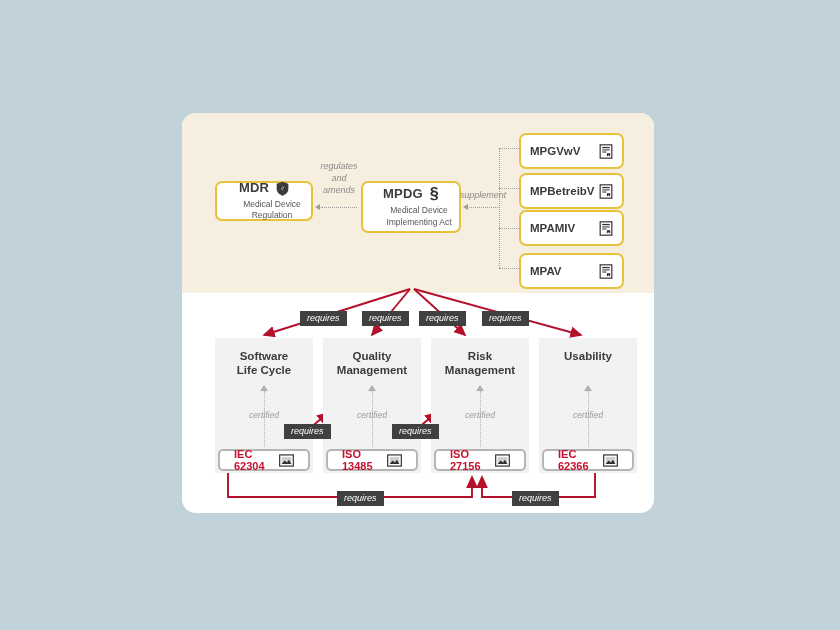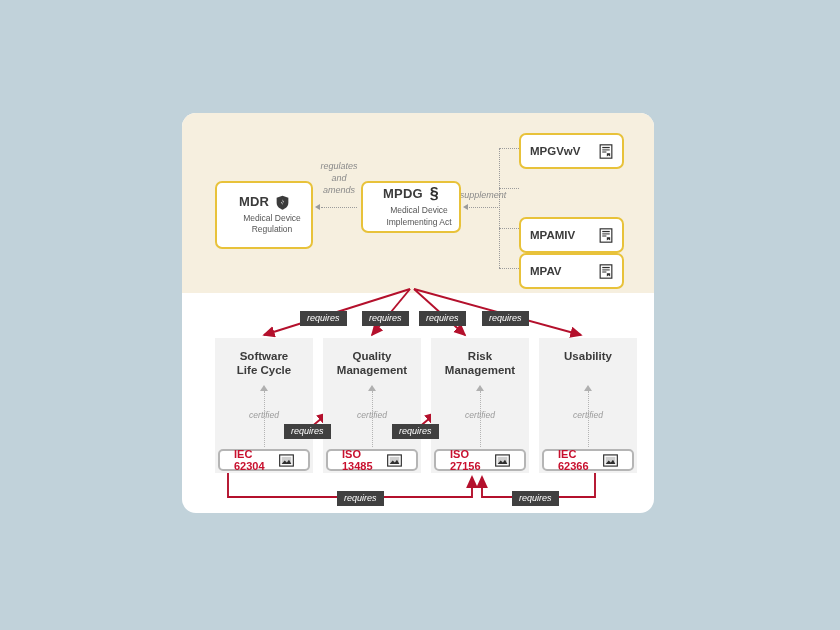--- a/index.html
+++ b/index.html
@@ -31,34 +31,34 @@
   .ybox .title-row{
     display:flex;align-items:center;gap:7px;
     font-size:13px;font-weight:bold;color:#3b3b3b;letter-spacing:.2px;
     line-height:1.1;
   }
   .ybox .sub{
     margin-top:3px;font-size:8.5px;color:#555;text-align:center;line-height:1.3;padding-left:16px;
   }
 
   
-  #mdr{left:33px;top:68px;width:98px;height:68px;}
+  #mdr{left:33px;top:68px;width:98px;height:40px;}
   #mpdg{left:179px;top:68px;width:100px;height:52px;}
 
   
   .lawbox{
     position:absolute;background:#ffffff;border:2.5px solid #e8c23a;
     border-radius:7px;box-sizing:border-box;
     display:flex;align-items:center;justify-content:space-between;
     padding:16px 9px;width:105px;height:30px;left:337px;
   }
   .lawbox .lname{font-size:11.5px;font-weight:bold;color:#3b3b3b;}
   #law0{top:20px;}
   #law1{top:60px;}
-  #law2{top:104px;}
+  #law2{top:97px;}
   #law3{top:140px;}
 
   
   .shield-ico{width:13px;height:15px;display:block;}
   .para-ico{font-size:16px;font-weight:bold;color:#2f2f2f;line-height:1;}
   .doc-ico{width:14px;height:15px;display:block;}
   .pic-ico{width:15px;height:13px;display:block;}
   .dotted-h{
     position:absolute;height:0;border-top:1.5px dotted #9b9b9b;
   }
@@ -209,20 +209,32 @@
       <span>
         <svg class="doc-ico" viewBox="0 0 16 18">
           <rect x="1" y="1" width="14" height="16" fill="none" stroke="#2f2f2f" stroke-width="1.4"></rect>
           <rect x="3.5" y="3.5" width="9" height="1.5" fill="#2f2f2f"></rect>
           <rect x="3.5" y="6.5" width="9" height="1.2" fill="#2f2f2f"></rect>
           <rect x="3.5" y="9" width="5" height="1.2" fill="#2f2f2f"></rect>
           <path d="M9 11 L13 11 L13 15 L11 13.6 L9 15 Z" fill="#2f2f2f"></path>
         </svg>
       </span>
     </div>
+    <div class="lawbox" id="law1">
+      <span class="lname">MPBetreibV</span>
+      <span>
+        <svg class="doc-ico" viewBox="0 0 16 18">
+          <rect x="1" y="1" width="14" height="16" fill="none" stroke="#2f2f2f" stroke-width="1.4"></rect>
+          <rect x="3.5" y="3.5" width="9" height="1.5" fill="#2f2f2f"></rect>
+          <rect x="3.5" y="6.5" width="9" height="1.2" fill="#2f2f2f"></rect>
+          <rect x="3.5" y="9" width="5" height="1.2" fill="#2f2f2f"></rect>
+          <path d="M9 11 L13 11 L13 15 L11 13.6 L9 15 Z" fill="#2f2f2f"></path>
+        </svg>
+      </span>
+    </div>
     <div class="lawbox" id="law2">
       <span class="lname">MPAMIV</span>
       <span>
         <svg class="doc-ico" viewBox="0 0 16 18">
           <rect x="1" y="1" width="14" height="16" fill="none" stroke="#2f2f2f" stroke-width="1.4"></rect>
           <rect x="3.5" y="3.5" width="9" height="1.5" fill="#2f2f2f"></rect>
           <rect x="3.5" y="6.5" width="9" height="1.2" fill="#2f2f2f"></rect>
           <rect x="3.5" y="9" width="5" height="1.2" fill="#2f2f2f"></rect>
           <path d="M9 11 L13 11 L13 15 L11 13.6 L9 15 Z" fill="#2f2f2f"></path>
         </svg>

